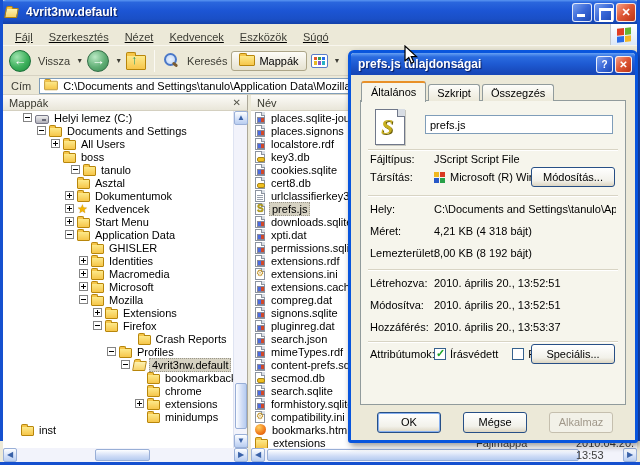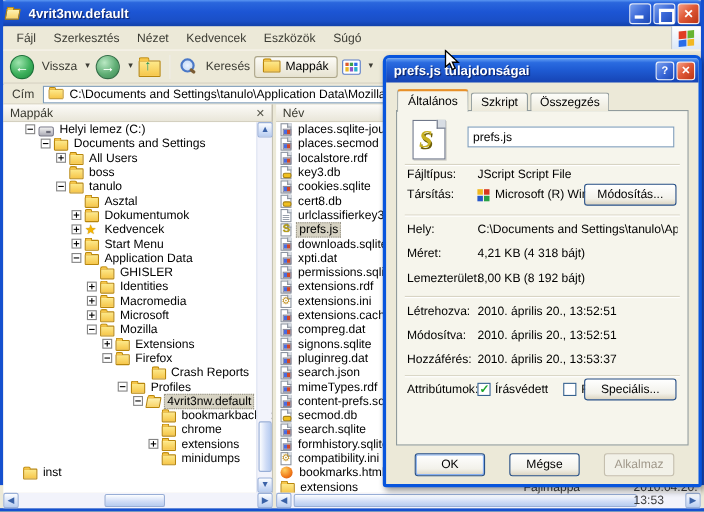--- a/index.html
+++ b/index.html
@@ -18,21 +18,21 @@
   .cap-btn { width:20px; height:19px; border-radius:3px; border:1px solid rgba(255,255,255,.85); margin-left:2px;
     background:linear-gradient(135deg,#7aa0ee 0%,#3a68d8 50%,#1c48b4 100%); position:relative; flex-shrink:0; }
   .cap-btn.close { background:linear-gradient(135deg,#f5a088 0%,#e05a38 45%,#bc3414 100%); }
   .cap-btn.min::after { content:""; position:absolute; left:4px; bottom:4px; width:8px; height:3px; background:#fff; }
   .cap-btn.max::after { content:""; position:absolute; left:4px; top:4px; width:10px; height:9px; border:2px solid #fff; border-top-width:3px; }
   .cap-btn.close::after { content:"\2715"; position:absolute; left:0; right:0; top:2px; text-align:center; color:#fff; font-size:11px; font-weight:bold; }
   .b-left  { position:absolute; left:0; top:24; width:3px; height:441px; background:#1550cf; }
   .b-right { position:absolute; right:0; top:24; width:3px; height:441px; background:#1550cf; }
   .b-bottom{ position:absolute; left:0; top:462px; width:640px; height:3px; background:#1550cf; }
 
-  .menubar { position:absolute; left:3px; top:24px; width:634px; height:21px; background:#ece9d8; display:flex; align-items:center; padding-left:4px; }
+  .menubar { position:absolute; left:3px; top:24px; width:634px; height:21px; background:#ece9d8; display:flex; align-items:flex-end; padding-left:4px;text-decoration:underline; }
   .menu-item { padding:2px 8px; color:#3c3c34; }
   .winlogo-box { position:absolute; right:0; top:0; width:27px; height:21px; background:linear-gradient(#ffffff,#dce8f8); border-left:1px solid #c4c8cc; display:flex; align-items:center; justify-content:center; }
   .winflag { width:14px; height:14px; display:grid; grid-template-columns:1fr 1fr; grid-template-rows:1fr 1fr; gap:1px; transform:skewY(-6deg); }
   .winflag i:nth-child(1){background:#e03e24;} .winflag i:nth-child(2){background:#66b431;}
   .winflag i:nth-child(3){background:#2a6ce8;} .winflag i:nth-child(4){background:#f2b824;}
 
   .toolbar { position:absolute; left:3px; top:45px; width:634px; height:31px; background:#ece9d8;
     border-top:1px solid #f8f6ee; border-bottom:1px solid #d6d2c2; display:flex; align-items:center; padding-left:6px; gap:4px; }
   .nav-circle { width:22px; height:22px; border-radius:50%; border:1px solid #1a7038;
     background:radial-gradient(circle at 35% 30%,#9fe4ae 0%,#3db05c 55%,#1c8a3c 100%);
@@ -237,21 +237,21 @@
       <div class="trow" style="padding-left: 48px;">
         <span class="exp plus"></span>
         <span class="ti ic-folder"></span>
         <span class="tlabel">All Users</span>
       </div>
       <div class="trow" style="padding-left: 48px;">
         <span class="exp-sp"></span>
         <span class="ti ic-folder"></span>
         <span class="tlabel">boss</span>
       </div>
-      <div class="trow" style="padding-left: 48px;">
+      <div class="trow" style="padding-left: 68px;">
         <span class="exp minus"></span>
         <span class="ti ic-folder"></span>
         <span class="tlabel">tanulo</span>
       </div>
       <div class="trow" style="padding-left: 62px;">
         <span class="exp-sp"></span>
         <span class="ti ic-folder"></span>
         <span class="tlabel">Asztal</span>
       </div>
       <div class="trow" style="padding-left: 62px;">
@@ -365,21 +365,21 @@
   <div class="pane-header files-header">
     <span>Név</span>
   </div>
   <div class="files-body" id="files">
       <div class="frow">
         <span class="fi gen"></span>
         <span class="flabel">places.sqlite-journal</span>
       </div>
       <div class="frow">
         <span class="fi gen"></span>
-        <span class="flabel">places.secmod</span>
+        <span class="flabel">places.signons</span>
       </div>
       <div class="frow">
         <span class="fi gen"></span>
         <span class="flabel">localstore.rdf</span>
       </div>
       <div class="frow">
         <span class="fi db"></span>
         <span class="flabel">key3.db</span>
       </div>
       <div class="frow">

